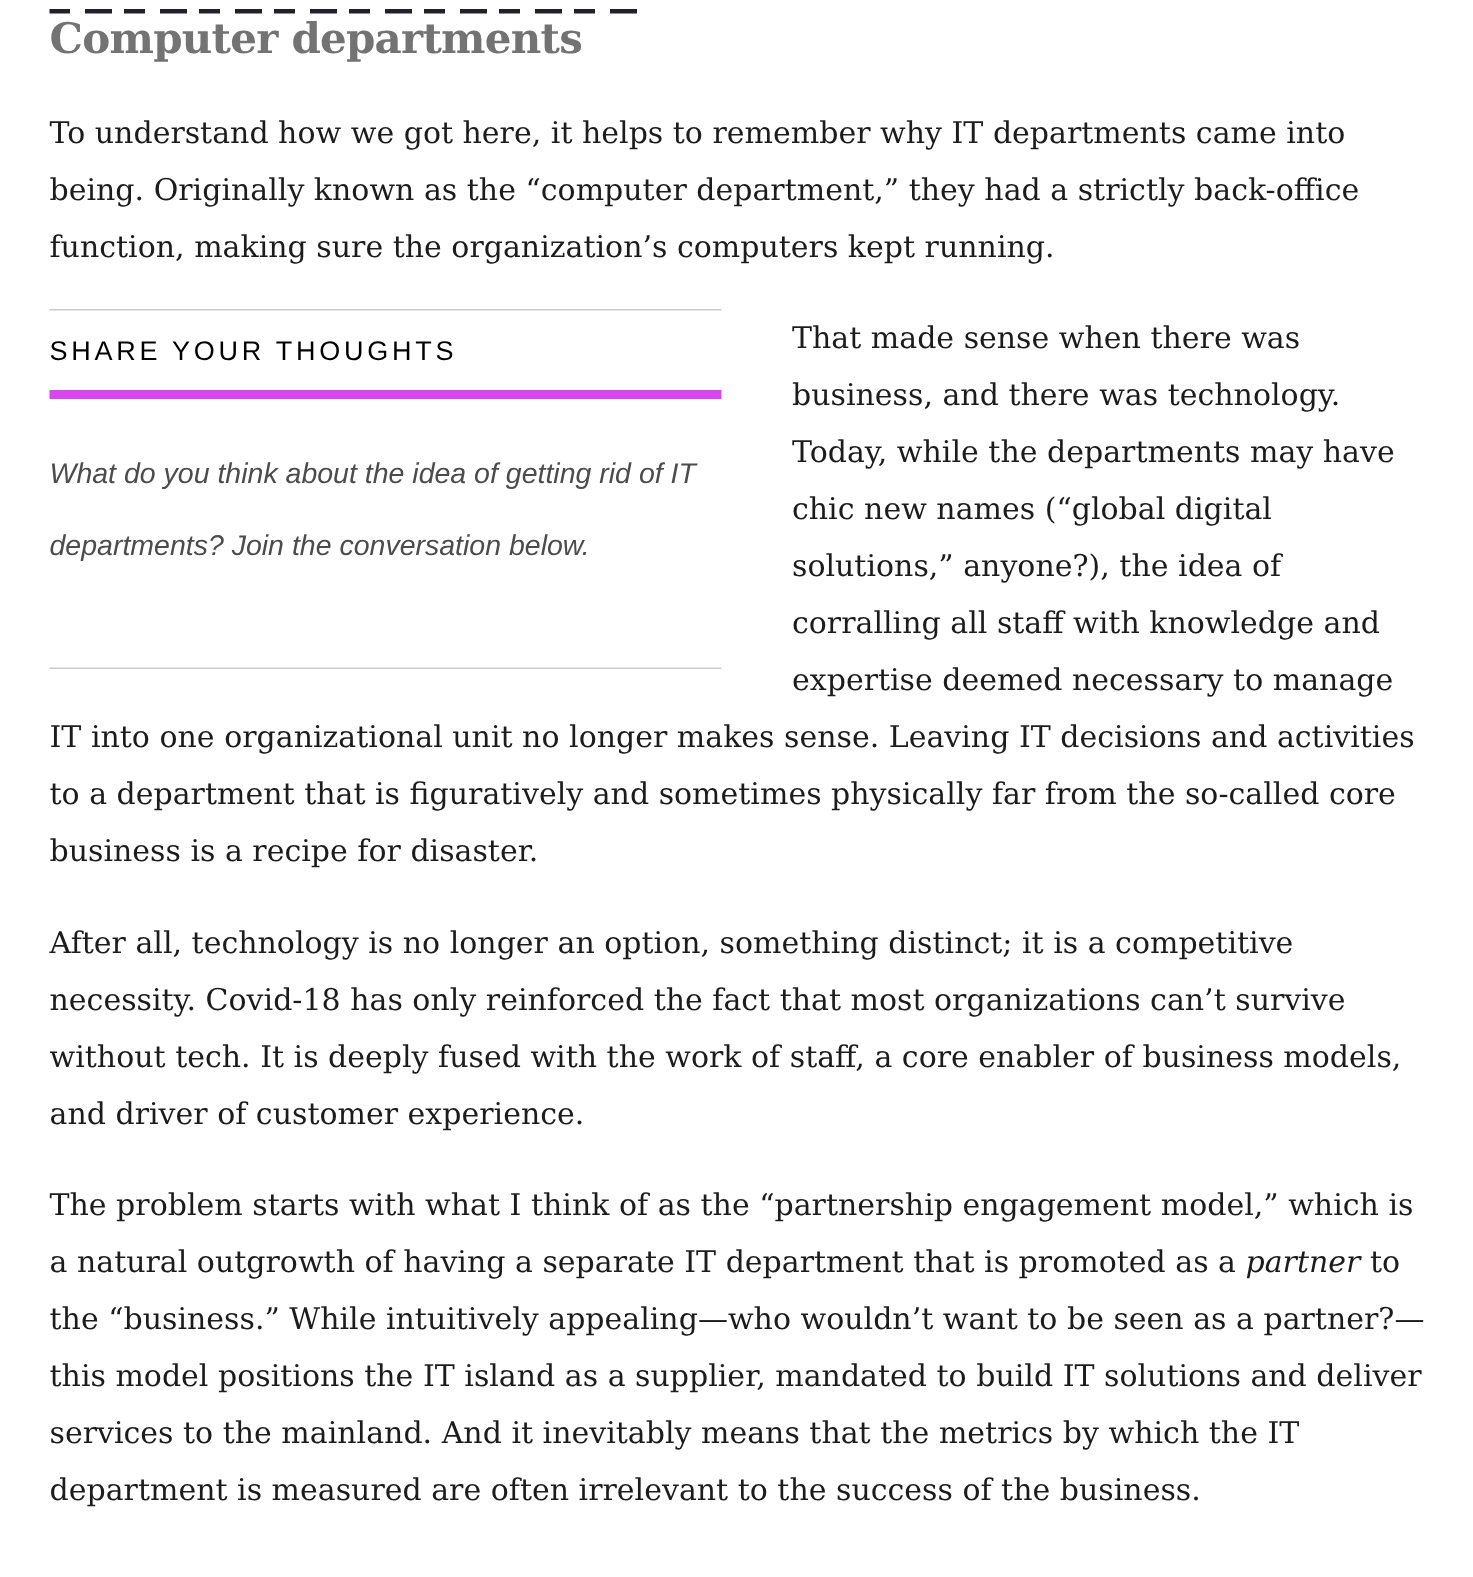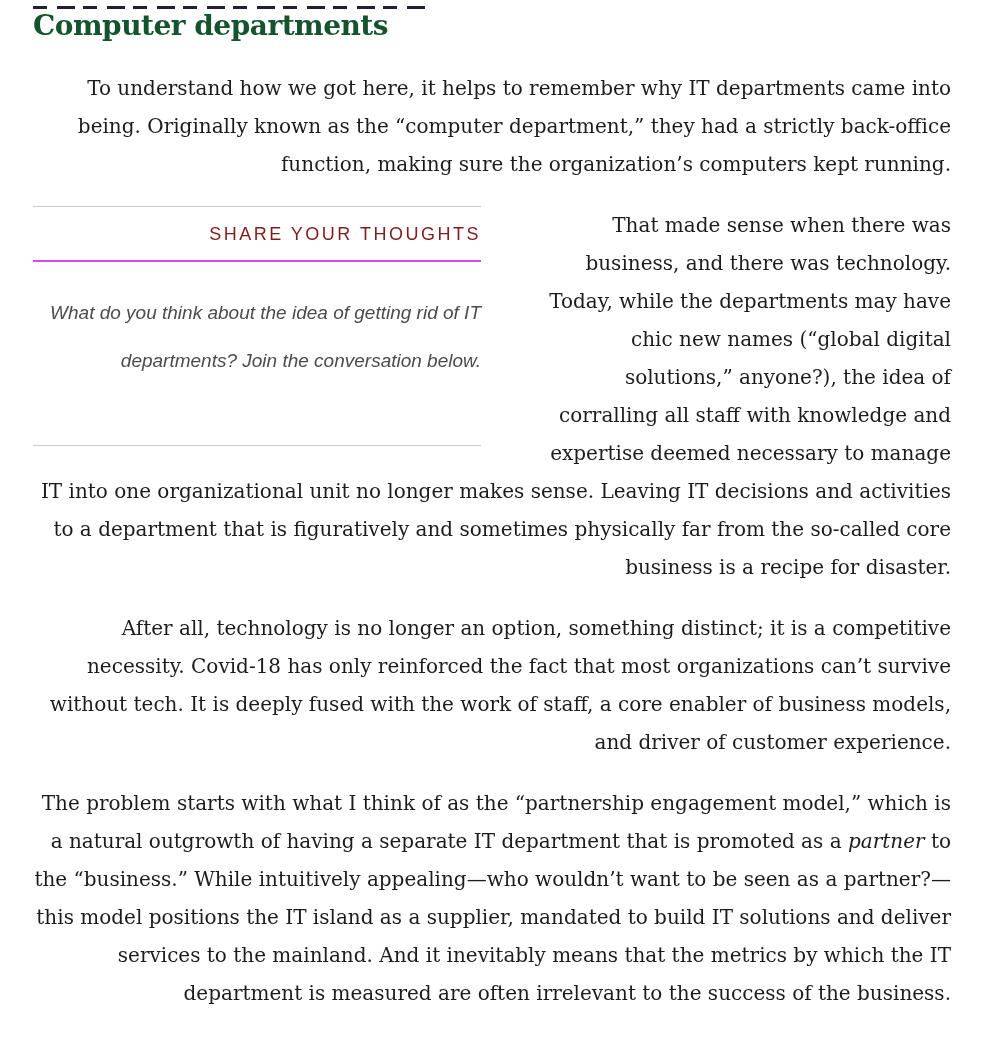--- a/index.html
+++ b/index.html
@@ -27,48 +27,48 @@
       #20202e 0 14px, transparent 14px 24px,
       #20202e 24px 42px, transparent 42px 50px);
   }
   .section-heading {
     margin-top: 6px;
     font-family: "DejaVu Serif", serif;
     font-weight: 700;
     font-size: 28px;
     line-height: 40px;
     letter-spacing: -0.5px;
-    color: #14532d;
+    color: #737373;
   }
   .body-para {
     margin-top: 23px;
     font-size: 20px;
     line-height: 38px;
     color: #1c1c1c;
-    text-align: right;
+    text-align: left;
   }
   .body-para em { }
   
   .share-box {
     float: left;
     width: 448px;
     margin: 0 47px 26px 0;
     border-top: 1px solid #cbcbcb;
     border-bottom: 1px solid #cbcbcb;
     height: 240px;
   }
   .share-label {
     padding: 16px 0 15px 0;
     font-family: "Liberation Sans", sans-serif;
     font-size: 18px;
     line-height: 22px;
     letter-spacing: 2.5px;
     font-weight: 400;
-    color: #7f1d1d;
-    border-bottom: 2px solid #d946ef;
+    color: #000000;
+    border-bottom: 6px solid #d946ef;
   }
   .share-prompt {
     padding: 27px 0 0 0;
     font-family: "Liberation Sans", sans-serif;
     font-style: italic;
     font-size: 19px;
     line-height: 48px;
     color: #4c4c4c;
   }
 </style>

